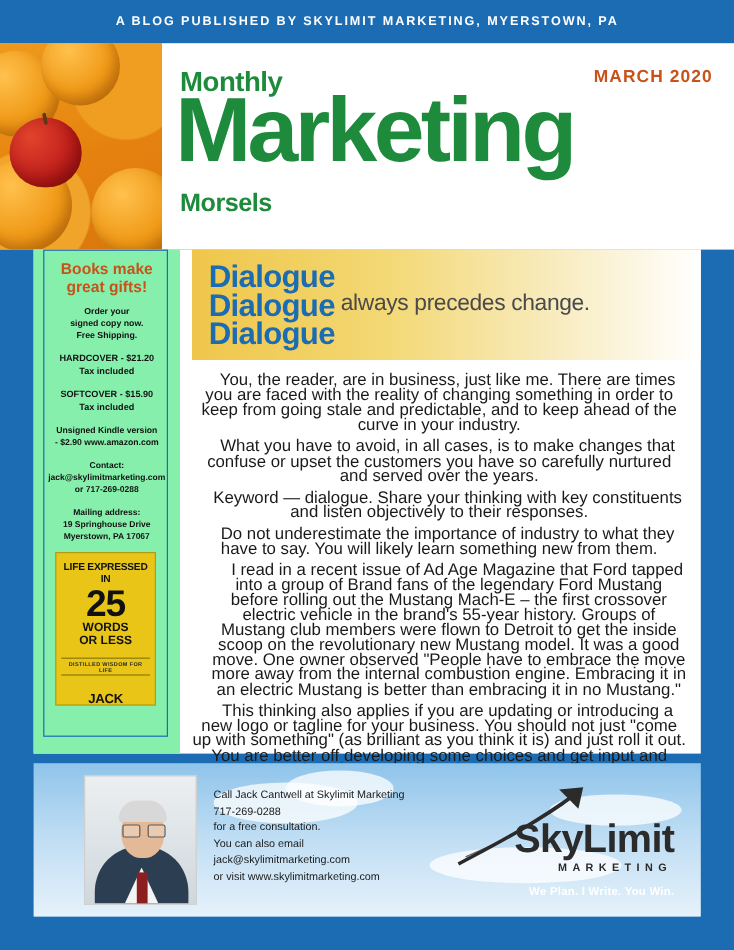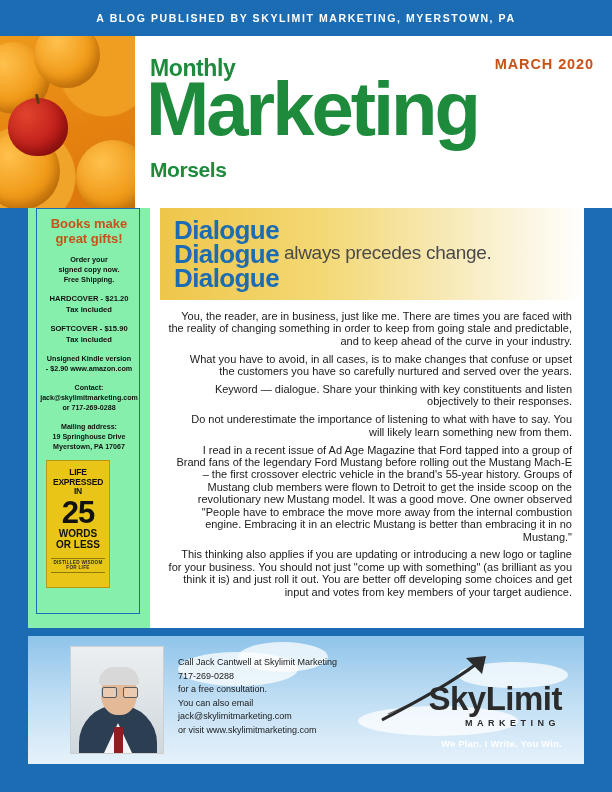--- a/index.html
+++ b/index.html
@@ -193,21 +193,21 @@
     margin: 9px 4px 0;
     font-size: 7.1px;
     color: #111;
     font-weight: bold;
     line-height: 10px;
   }
 
   .book-cover {
     position: absolute;
     left: 18px; top: 252px;
-    width: 64px; height: 128px;
+    width: 84px; height: 128px;
     background: #e8c516;
     border: 1px solid #b39a10;
     box-sizing: border-box;
     overflow: hidden;
   }
   .bc-line1 {
     margin: 7px 5px 0;
     font-size: 8.5px;
     font-weight: bold;
     color: #111;
@@ -283,24 +283,24 @@
     left: 124px; top: 34px;
     color: #4a4a4a;
     font-size: 19px;
     letter-spacing: -0.3px;
   }
 
   .body-text {
     position: relative;
     margin-top: 10px;
     width: 412px;
-    font-size: 11px;
+    font-size: 14px;
     line-height: 12.4px;
     color: #1a1a1a;
-    text-align: right;
+    text-align: center;
   }
   .body-text p {
     margin: 0 0 5.5px 0;
     text-indent: 14px;
   }
   .body-text p.indented {
     margin-left: 16px;
   }
 
   
@@ -514,21 +514,21 @@
       <div class="dlg dlg1">Dialogue</div>
       <div class="dlg dlg2">Dialogue</div>
       <div class="dlg dlg3">Dialogue</div>
       <div class="dlg-tag">always precedes change.</div>
     </div>
 
     <div class="body-text">
       <p>You, the reader, are in business, just like me. There are times you are faced with the reality of changing something in order to keep from going stale and predictable, and to keep ahead of the curve in your industry.</p>
       <p>What you have to avoid, in all cases, is to make changes that confuse or upset the customers you have so carefully nurtured and served over the years.</p>
       <p>Keyword — dialogue. Share your thinking with key constituents and listen objectively to their responses.</p>
-      <p>Do not underestimate the importance of listening to what with have to say. You will likely learn something new from them.</p>
+      <p>Do not underestimate the importance of industry to what they have to say. You will likely learn something new from them.</p>
       <p class="indented">I read in a recent issue of Ad Age Magazine that Ford tapped into a group of Brand fans of the legendary Ford Mustang before rolling out the Mustang Mach-E – the first crossover electric vehicle in the brand's 55-year history. Groups of Mustang club members were flown to Detroit to get the inside scoop on the revolutionary new Mustang model. It was a good move. One owner observed "People have to embrace the move more away from the internal combustion engine. Embracing it in an electric Mustang is better than embracing it in no Mustang."</p>
       <p>This thinking also applies if you are updating or introducing a new logo or tagline for your business. You should not just "come up with something" (as brilliant as you think it is) and just roll it out. You are better off developing some choices and get input and votes from key members of your target audience.</p>
     </div>
   </div>
 
   <div class="bottom-ad">
     <div class="cloud c1"></div>
     <div class="cloud c2"></div>
     <div class="cloud c3"></div>
     <div class="cloud c4"></div>

